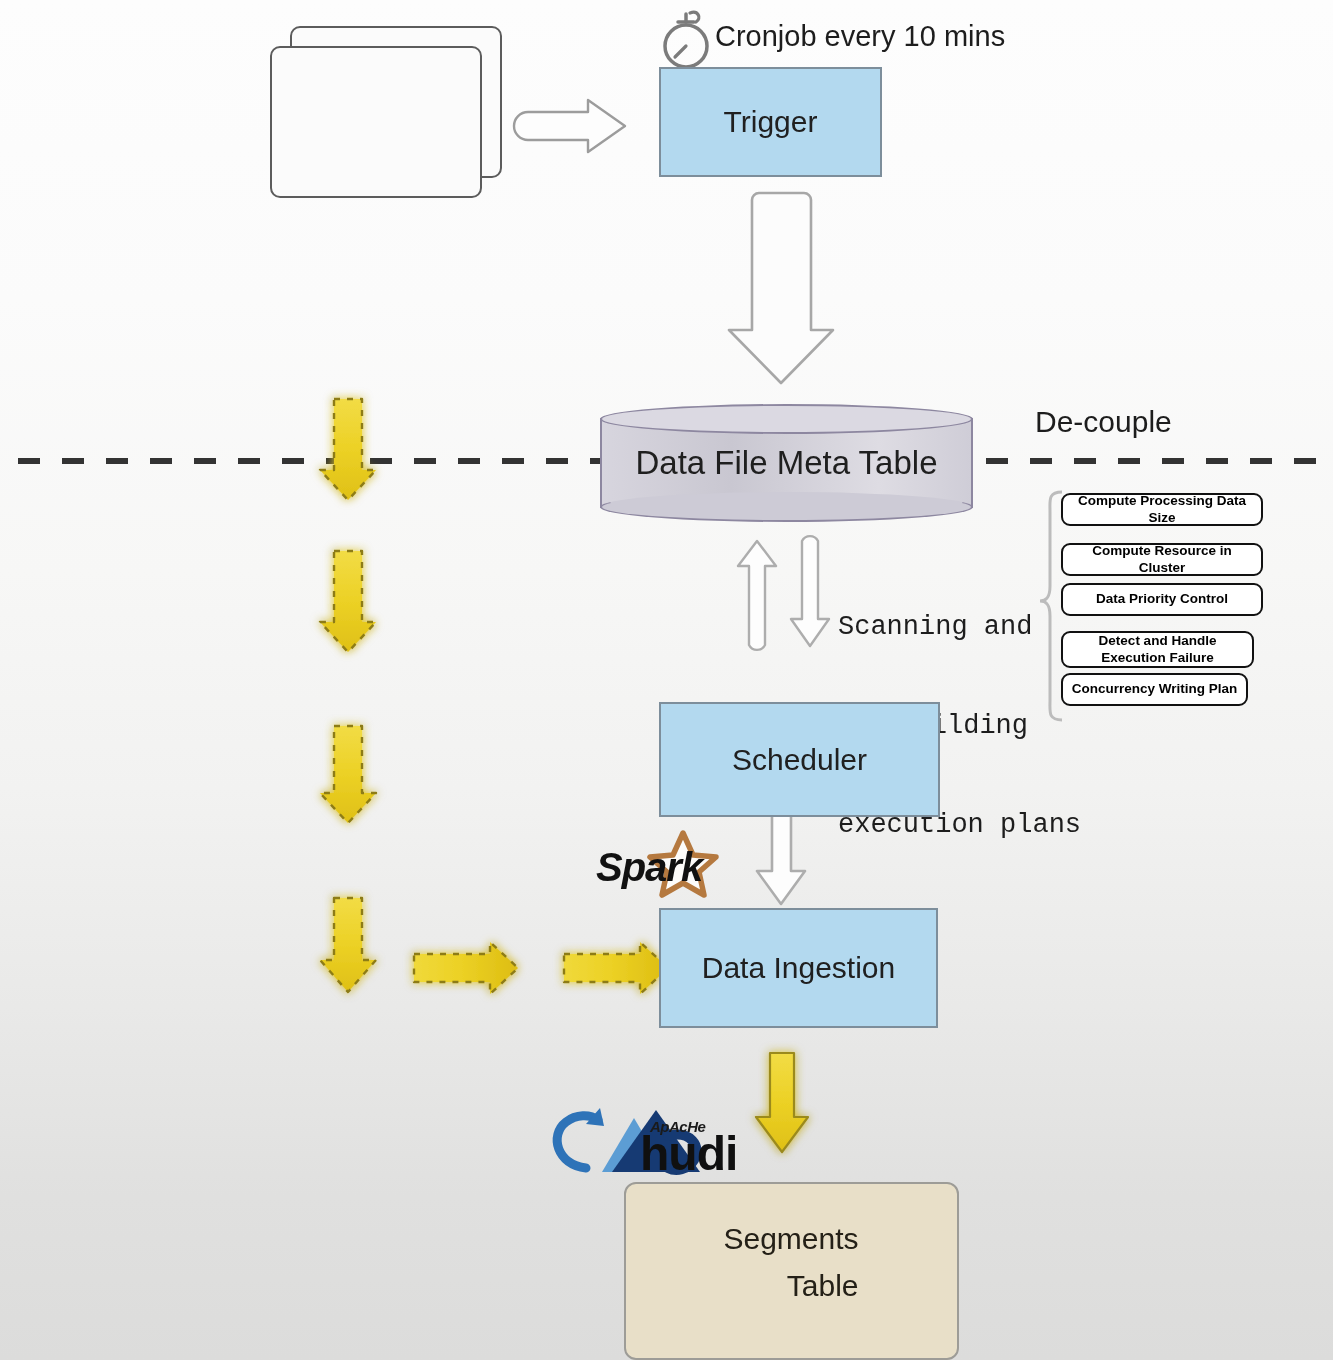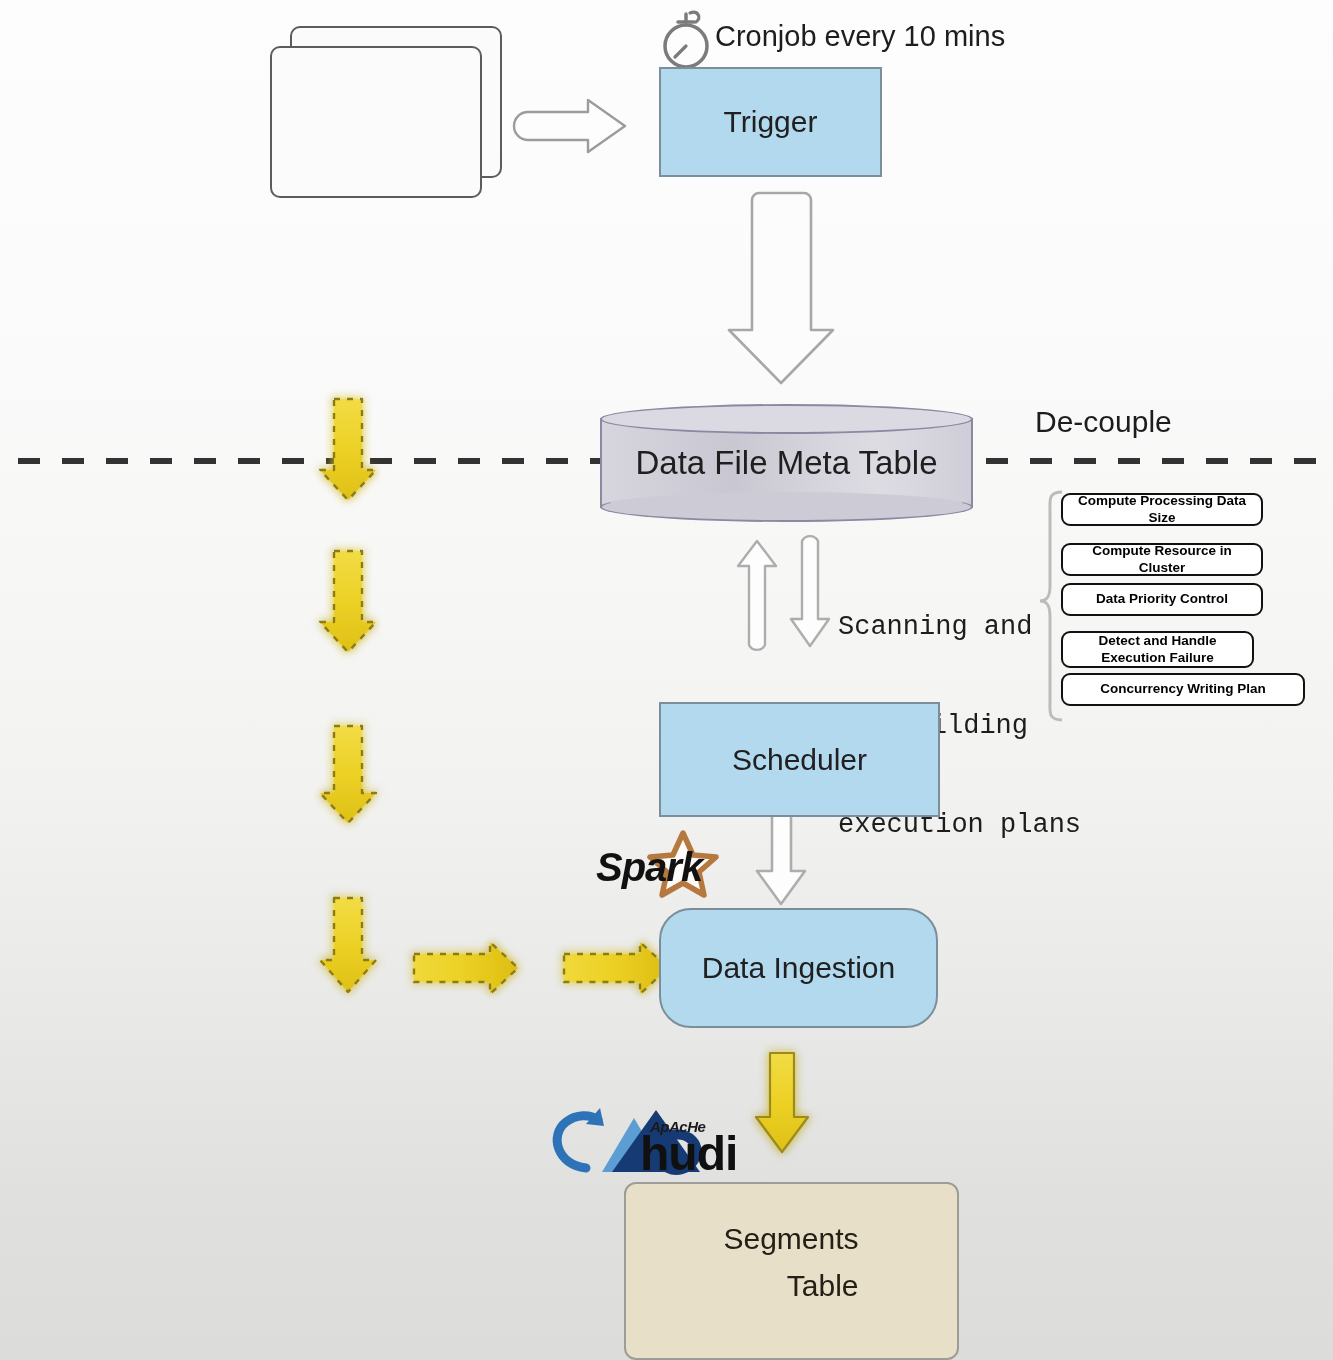--- a/index.html
+++ b/index.html
@@ -324,32 +324,32 @@
     </div>
     <div class="pill" style="left:1061px; top:543px; width:202px; height:33px;">
       <span>Compute Resource in Cluster</span>
     </div>
     <div class="pill" style="left:1061px; top:583px; width:202px; height:33px;">
       <span>Data Priority Control</span>
     </div>
     <div class="pill" style="left:1061px; top:631px; width:193px; height:37px;">
       <span>Detect and Handle Execution Failure</span>
     </div>
-    <div class="pill" style="left:1061px; top:673px; width:244px; height:33px;">
+    <div class="pill" style="left:1061px; top:673px; width:187px; height:33px;">
       <span>Concurrency Writing Plan</span>
     </div>
   </div>
 
   <div class="box-blue" style="left:659px; top:657px; width:281px; height:115px;margin-top:45px;">
     <span>Scheduler</span>
   </div>
 
   <div class="plain-label" style="left:596px; top:845px; font-size:40px; font-style:italic; font-weight:bold; color:#111111; letter-spacing:-1px;">Spark</div>
 
-  <div class="box-blue" style="left:659px; top:908px; width:279px; height:120px;border-radius:32px;">
+  <div class="box-blue" style="left:659px; top:908px; width:279px; height:120px;">
     <span>Data Ingestion</span>
   </div>
 
   <div class="plain-label" style="left:650px; top:1118px; font-size:15px; font-weight:bold; font-style:italic; color:#1a1a1a; letter-spacing:-0.5px;">ApAcHe</div>
   <div class="plain-label" style="left:640px; top:1126px; font-size:48px; font-weight:bold; color:#101010; letter-spacing:-1px;">hudi</div>
 
   <div class="beige-box" style="left:624px; top:1182px; width:335px; height:178px;">
   </div>
   <div class="segments-doc" style="left:706px; top:1205px; width:170px; height:115px;">
     <div class="lbl">

